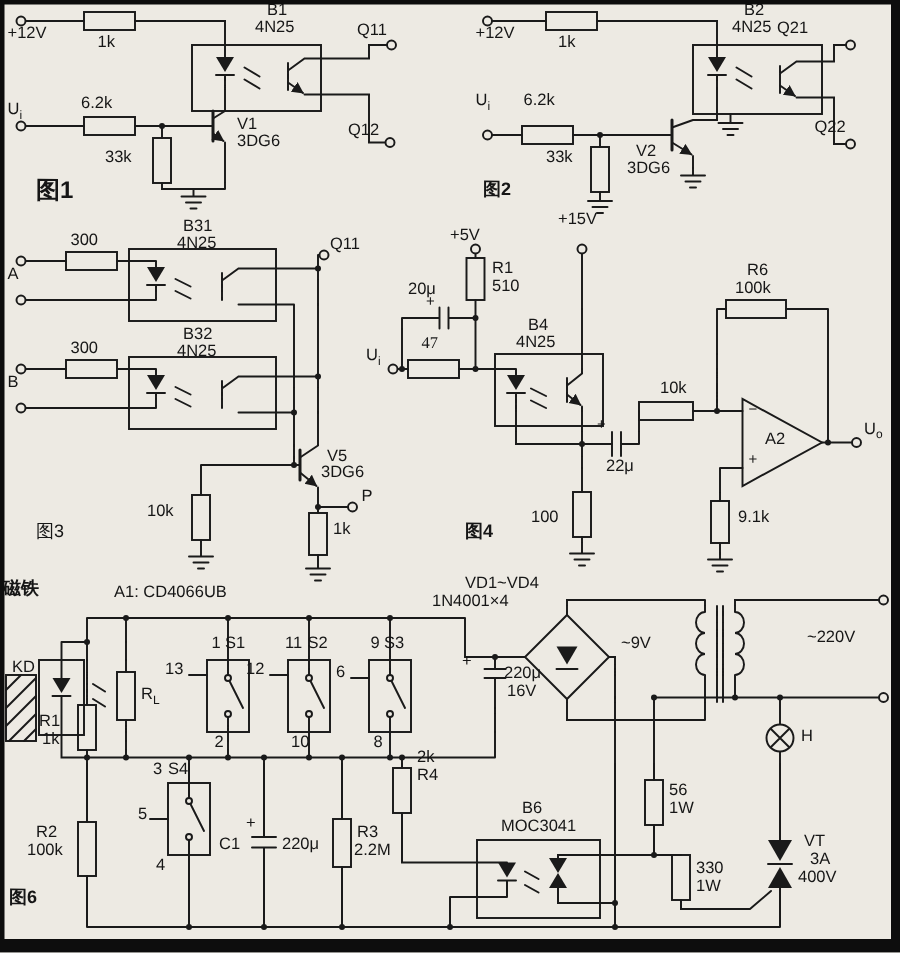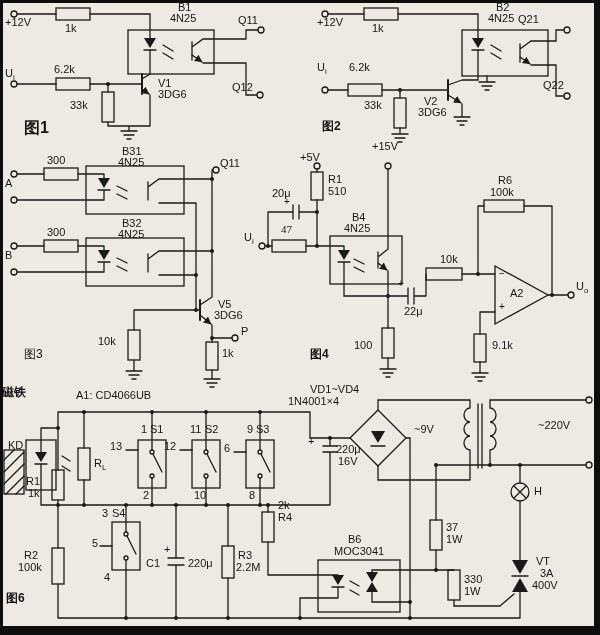--- a/index.html
+++ b/index.html
@@ -338,21 +338,21 @@
       <span class="lbl" style="left: 18px; top: 562px;">100k</span>
       <span class="lbl" style="left: 146px; top: 558px;">C1</span>
       <span class="lbl" style="left: 164px; top: 544px;">+</span>
       <span class="lbl" style="left: 188px; top: 558px;">220μ</span>
       <span class="lbl" style="left: 238px; top: 550px; text-align: center;">R3</span>
       <span class="lbl" style="left: 236px; top: 562px;">2.2M</span>
       <span class="lbl" style="left: 278px; top: 512px;">R4</span>
       <span class="lbl" style="left: 278px; top: 500px;">2k</span>
       <span class="lbl" style="left: 348px; top: 534px;">B6</span>
       <span class="lbl" style="left: 334px; top: 546px;">MOC3041</span>
-      <span class="lbl" style="left: 446px; top: 522px;">37</span>
+      <span class="lbl" style="left: 446px; top: 522px;">56</span>
       <span class="lbl" style="left: 446px; top: 534px;">1W</span>
       <span class="lbl" style="left: 464px; top: 574px;">330</span>
       <span class="lbl" style="left: 464px; top: 586px;">1W</span>
       <span class="lbl" style="left: 534px; top: 486px;">H</span>
       <span class="lbl" style="left: 536px; top: 556px;">VT</span>
       <span class="lbl" style="left: 540px; top: 568px;">3A</span>
       <span class="lbl" style="left: 532px; top: 580px;">400V</span>
       <span class="lbl" style="left: 6px; top: 592px; font-size: 12px; font-weight: 700;">图6</span>
     </div>
   <div class="frame"></div>

